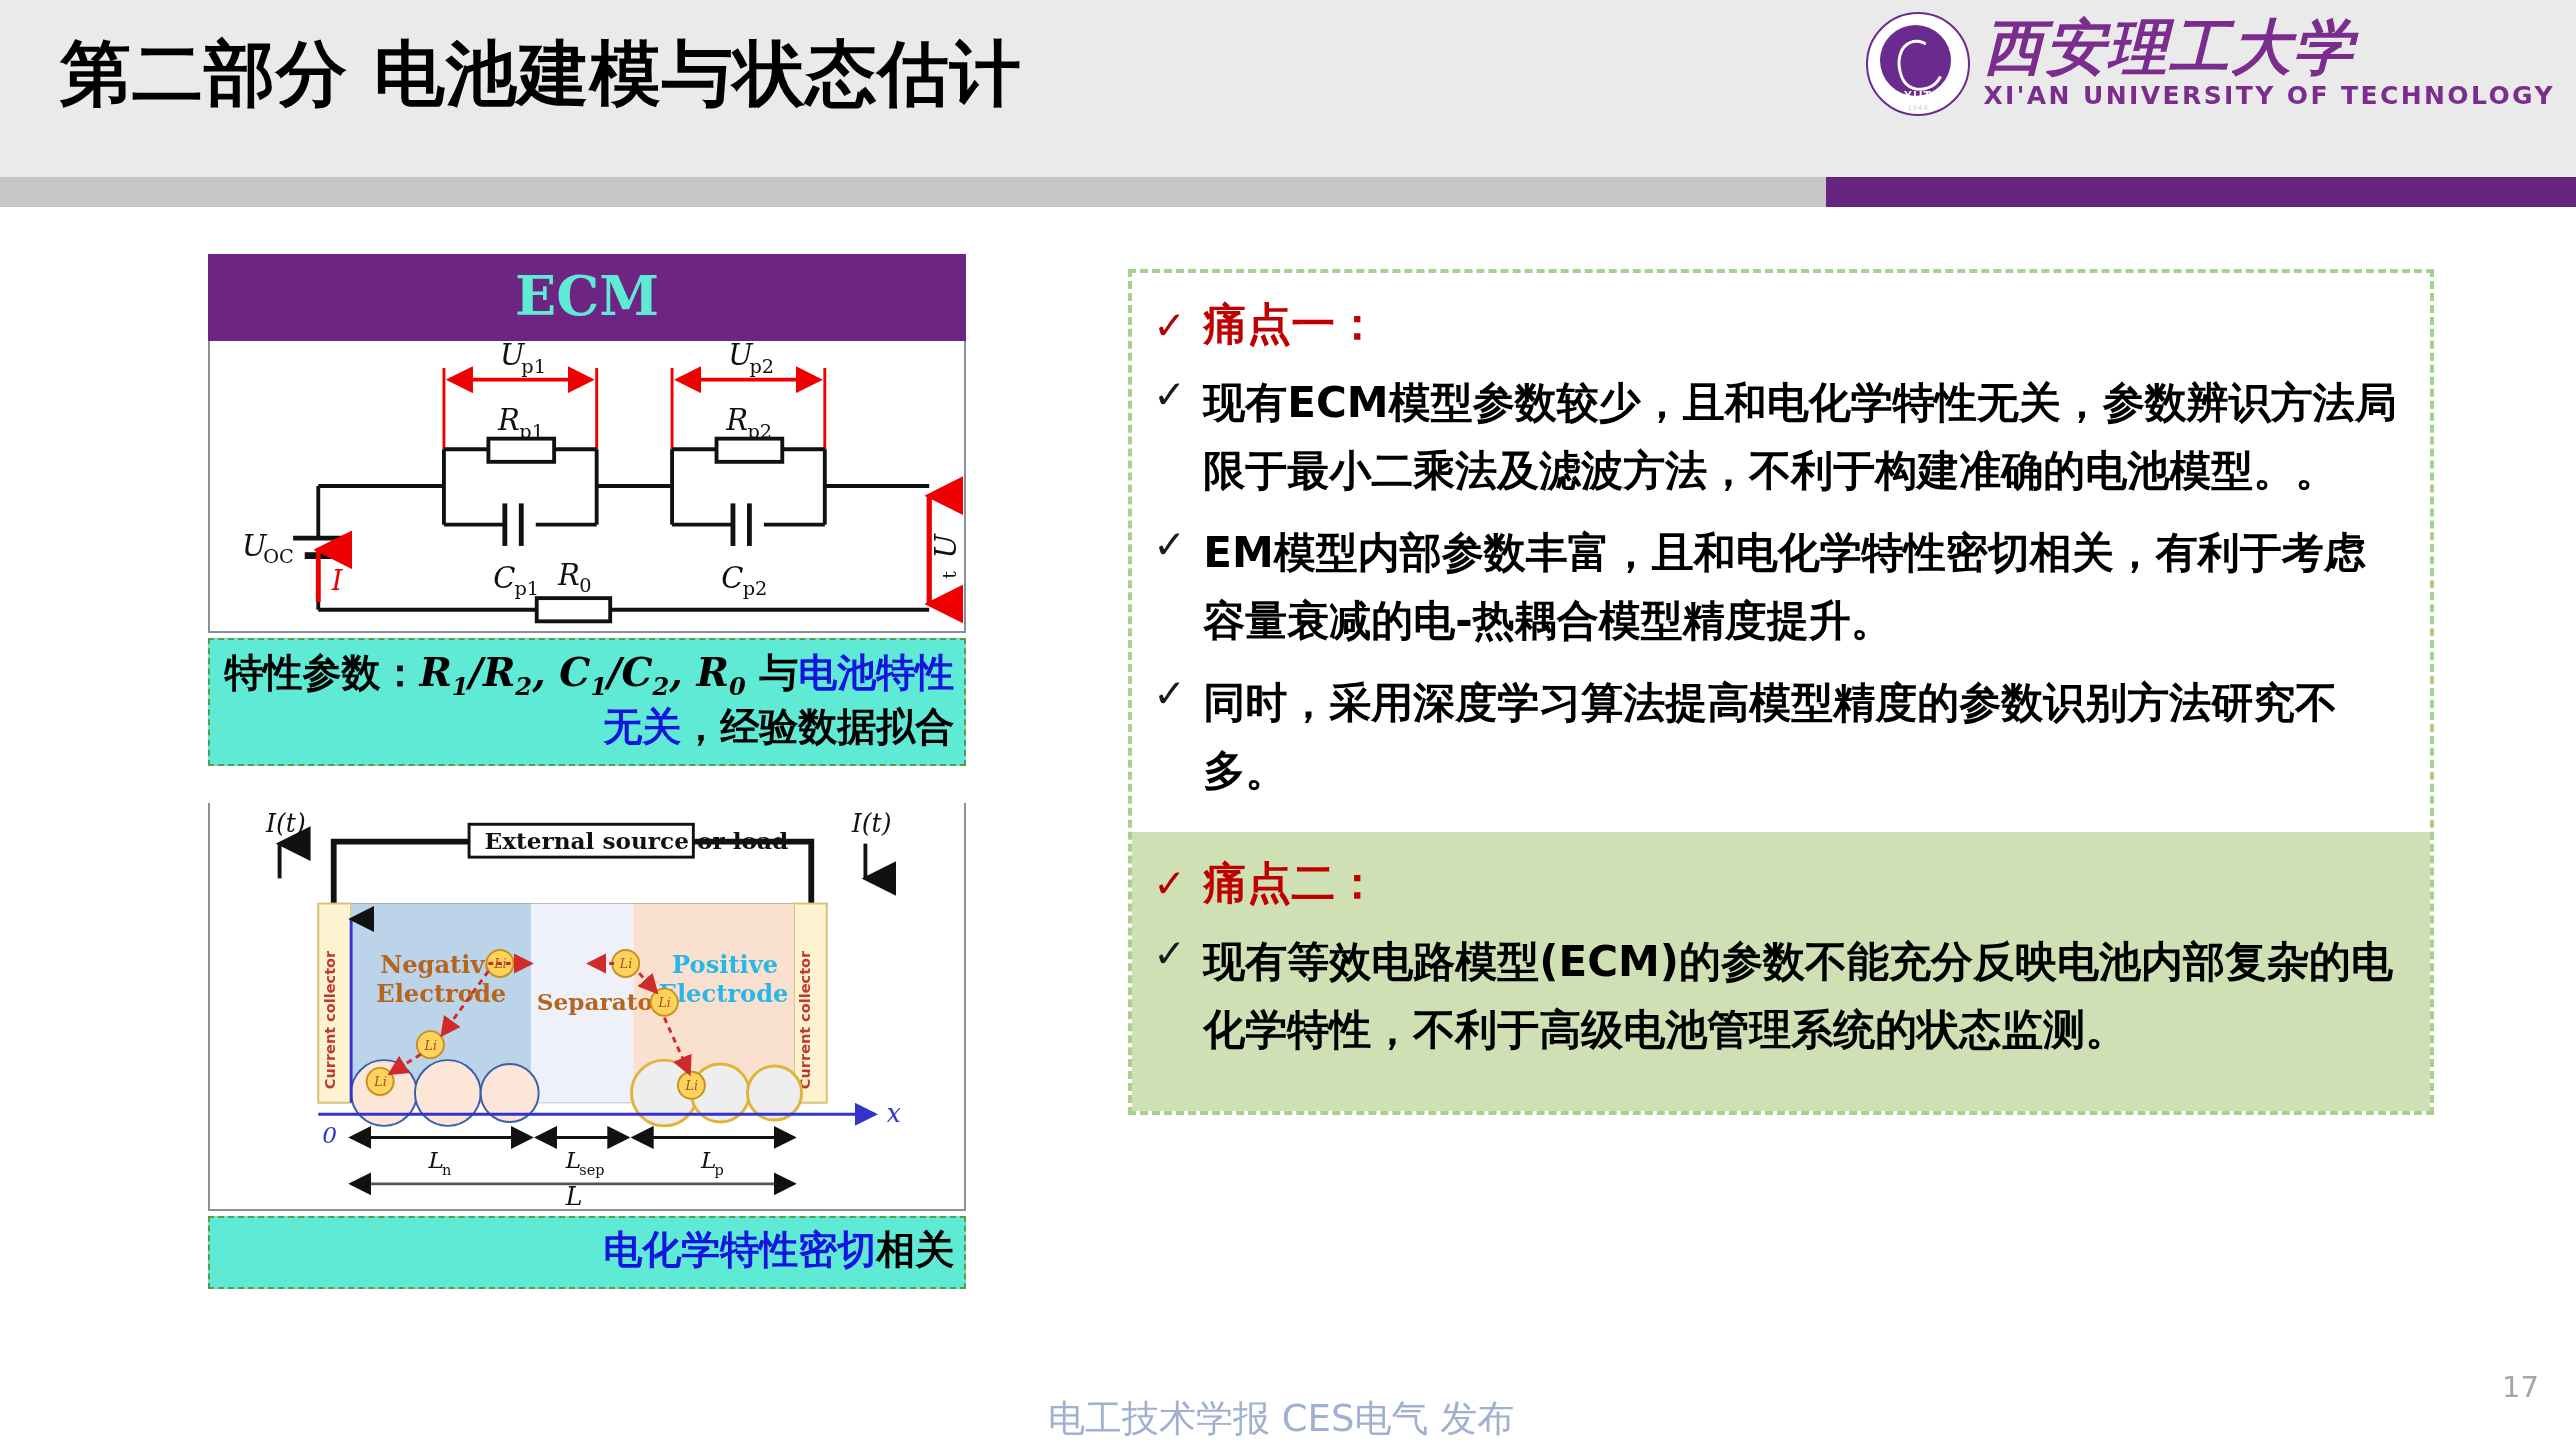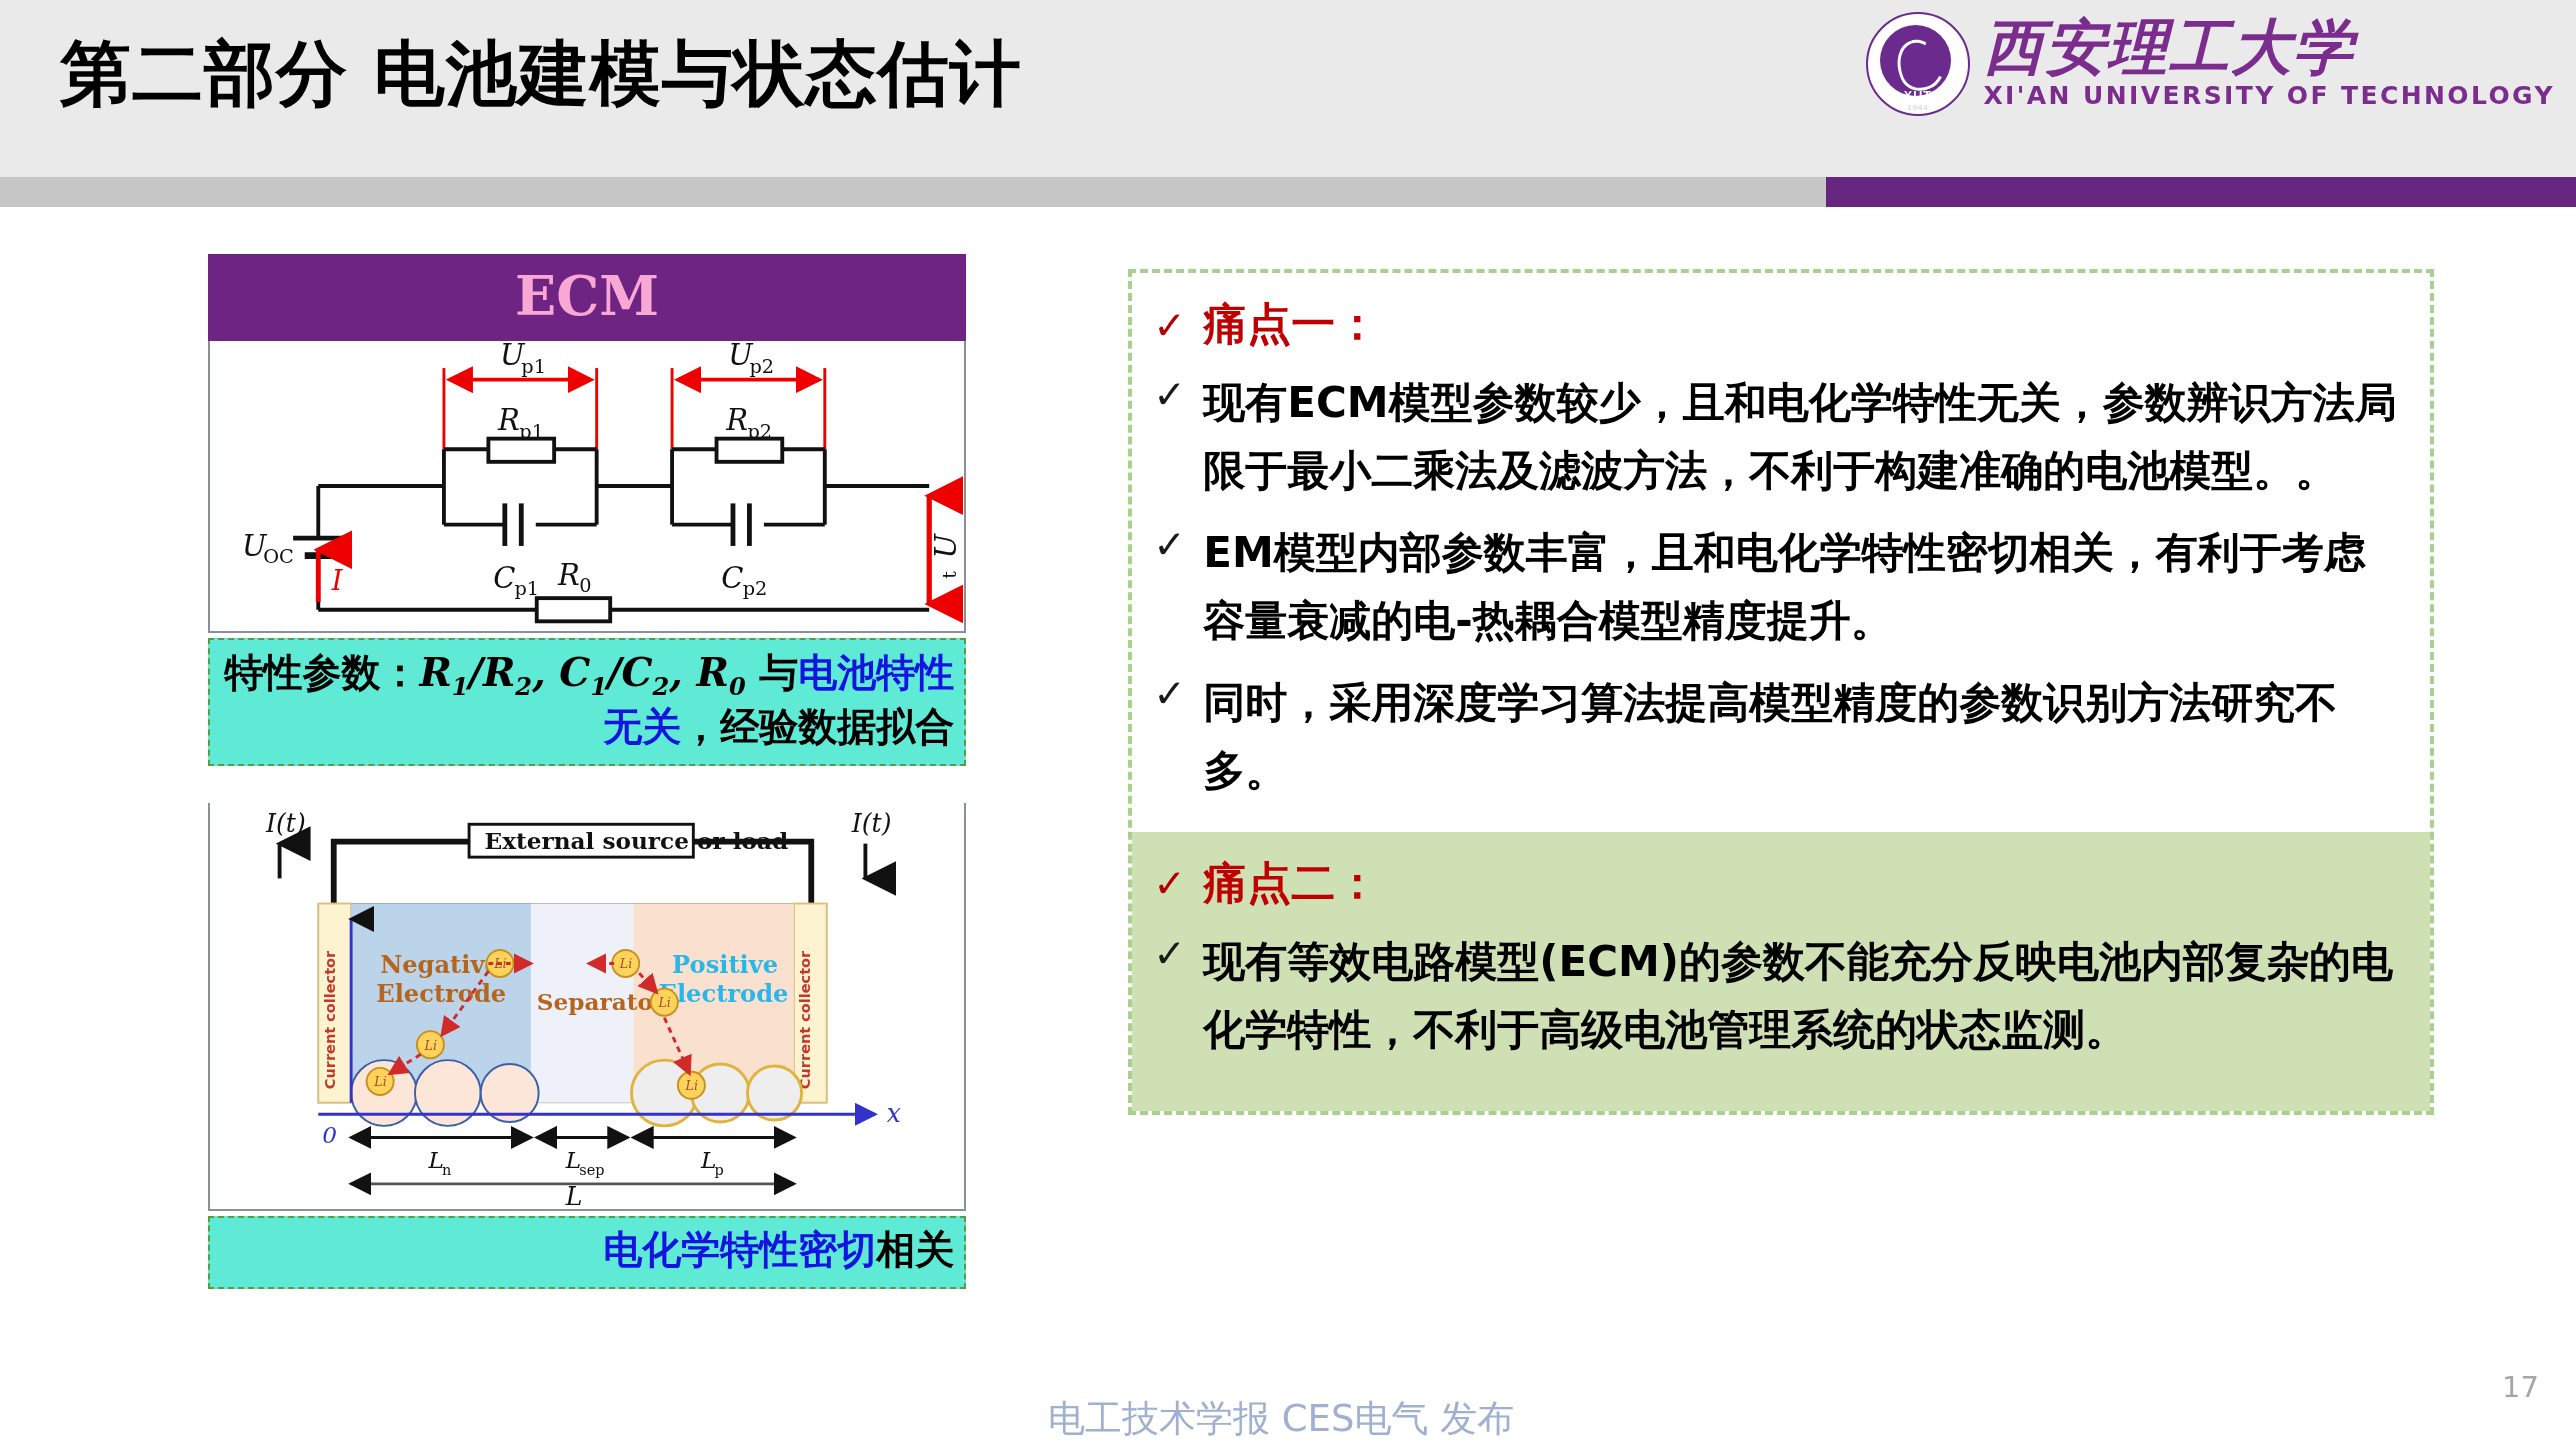--- a/index.html
+++ b/index.html
@@ -68,21 +68,21 @@
   .divider-accent{
     position:absolute;right:0;top:177px;width:750px;height:30px;
     background:#66257f;
   }
 
   
   .left-col{position:absolute;left:208px;top:254px;width:758px;}
 
   .model-card{position:relative;}
   .model-header{
-    background:#6d2483;color:#f9a8d4;
+    background:#6d2483;color:#5eead4;
     text-align:center;
     font-family:"DejaVu Serif","Liberation Serif",serif;
     font-weight:bold;
   }
   .model-header.ecm{font-size:54px;padding:9.7px 0 13.5px;}
   .model-header.p2d{
     font-size:52px;padding:7.7px 0 11.6px;
     font-family:"DejaVu Sans","Liberation Sans",sans-serif;
   }
   .model-body{

